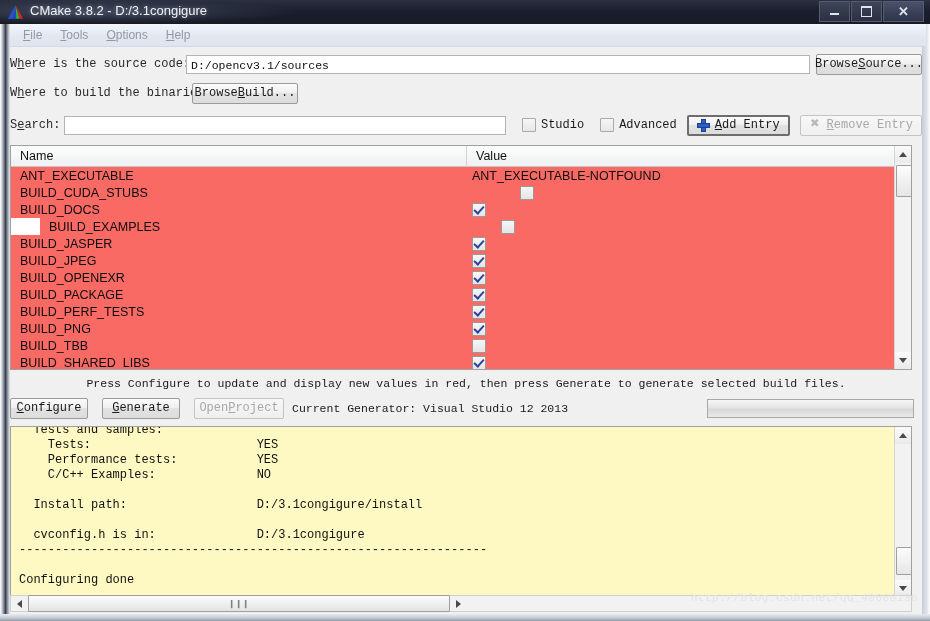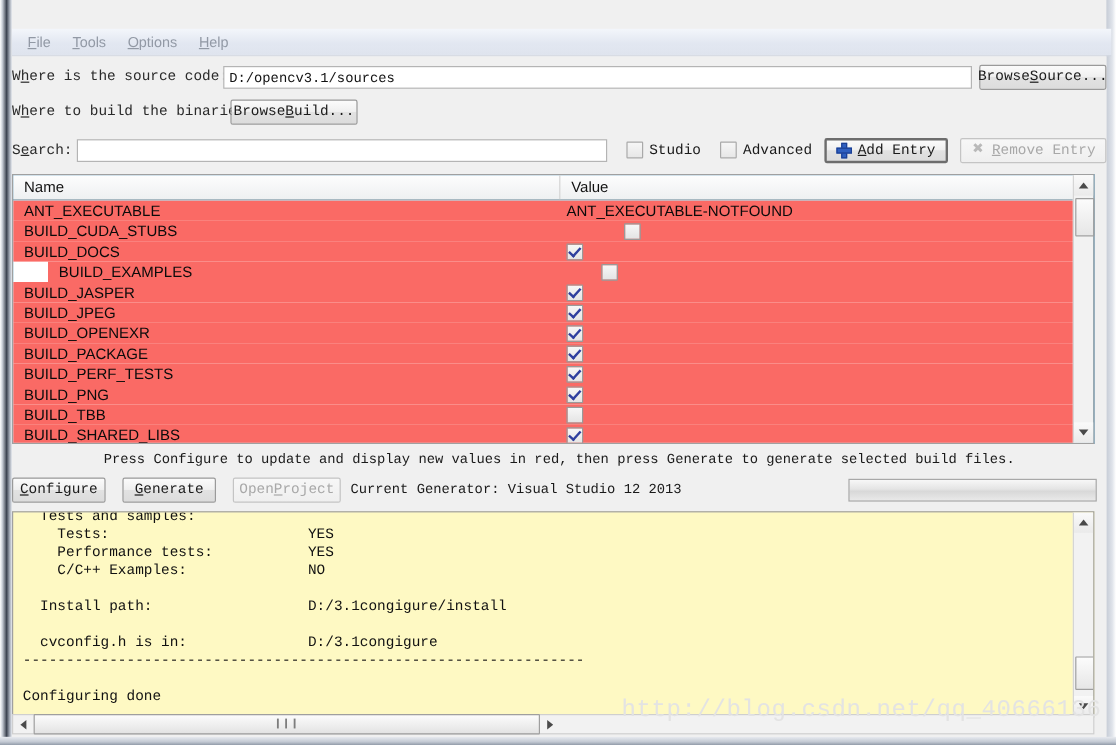--- a/index.html
+++ b/index.html
@@ -78,21 +78,21 @@
   .entry-btn.primary{border:2px solid #6d6d6d;}
   .plus-icon{position:relative;width:13px;height:13px;margin-right:5px;flex:none;}
   .plus-icon::before,.plus-icon::after{content:"";position:absolute;background:#2f5fc0;border:1px solid #1b3f93;}
   .plus-icon::before{left:4px;top:0;width:3px;height:11px;}
   .plus-icon::after{left:0;top:4px;width:11px;height:3px;}
   .x-icon{position:relative;width:13px;height:13px;margin-right:5px;flex:none;color:#b9b9b9;
     font-size:15px;line-height:12px;font-weight:bold;text-align:center;}
 
   
   .table-wrap{position:relative;margin-top:8px;width:902px;height:225px;
-    border:1px solid #a0a0a0;background:#0369a1;box-sizing:border-box;}
+    border:1px solid #a0a0a0;background:#b91c1c;box-sizing:border-box;}
   .thead{display:flex;height:21px;background:linear-gradient(180deg,#fdfdfd 0%,#eef0f1 100%);
     border-bottom:1px solid #c6c6c6;box-sizing:border-box;}
   .th{font-size:12.5px;color:#111;padding:3px 0 0 9px;box-sizing:border-box;}
   .th.name{width:456px;border-right:1px solid #d4d4d4;}
   .th.value{flex:1;}
   .tbody{position:absolute;left:0;top:21px;width:884px;height:202px;overflow:hidden;background:#fff;}
   .trow{display:flex;align-items:center;height:17px;background:#fa6a65;}
   .td-name{width:456px;padding-left:9px;font-size:12.5px;color:#0b0b0b;box-sizing:border-box;
     white-space:nowrap;overflow:hidden;}
   .td-value{flex:1;padding-left:5px;font-size:12.5px;color:#0b0b0b;display:flex;align-items:center;}
@@ -133,31 +133,52 @@
   .hscroll{position:absolute;left:10px;bottom:9px;width:902px;height:17px;
     background:#f2f2f2;border:1px solid #cfcfcf;box-sizing:border-box;display:flex;align-items:center;}
   .hbtn{width:17px;height:15px;display:flex;align-items:center;justify-content:center;}
   .arrow-lf{width:0;height:0;border-top:4px solid transparent;border-bottom:4px solid transparent;border-right:5px solid #4a4a4a;}
   .arrow-rt{width:0;height:0;border-top:4px solid transparent;border-bottom:4px solid transparent;border-left:5px solid #4a4a4a;}
   .hthumb{height:15px;width:420px;border:1px solid #9f9f9f;border-radius:1px;
     background:linear-gradient(180deg,#fcfcfc,#e3e3e3);display:flex;align-items:center;justify-content:center;}
   .grip{font-size:10px;color:#7d7d7d;letter-spacing:1px;font-family:"Liberation Mono",monospace;}
 
   .watermark{position:absolute;right:12px;bottom:17px;font-family:"Liberation Mono",monospace;
-    font-size:20px;color:#e3e3e3;white-space:nowrap;pointer-events:none;letter-spacing:.5px;}
+    font-size:11px;color:#e3e3e3;white-space:nowrap;pointer-events:none;letter-spacing:.5px;}
 </style>
 </head>
 <body>
 
 <div class="app">
 
   <div class="frame-left"></div>
   <div class="frame-right"></div>
   <div class="frame-bottom"></div>
 
+  <div class="titlebar">
+    <div class="title-glow"></div>
+    <svg class="logo" viewBox="0 0 20 18">
+      <polygon points="10,1 1,17 10,17" fill="#2a4fd6"></polygon>
+      <polygon points="10,1 10,17 15,17" fill="#2fae3f"></polygon>
+      <polygon points="10,1 15,17 19,17" fill="#dd2222"></polygon>
+      <polygon points="10,1 7,17 11,17" fill="#1d37a8" opacity=".55"></polygon>
+    </svg>
+    <div class="title-text">CMake 3.8.2 - D:/3.1congigure</div>
+    <div class="win-btns">
+      <div class="wbtn">
+          <div class="glyph-min"></div>
+        </div>
+      <div class="wbtn">
+          <div class="glyph-max"></div>
+        </div>
+      <div class="wbtn close">
+          <span class="glyph-close">✕</span>
+        </div>
+    </div>
+  </div>
 
   <div class="menubar">
     <div class="menu-item"><u>F</u><span>ile</span></div>
     <div class="menu-item"><u>T</u><span>ools</span></div>
     <div class="menu-item"><u>O</u><span>ptions</span></div>
     <div class="menu-item"><u>H</u><span>elp</span></div>
   </div>
 
   <div class="client">
 

